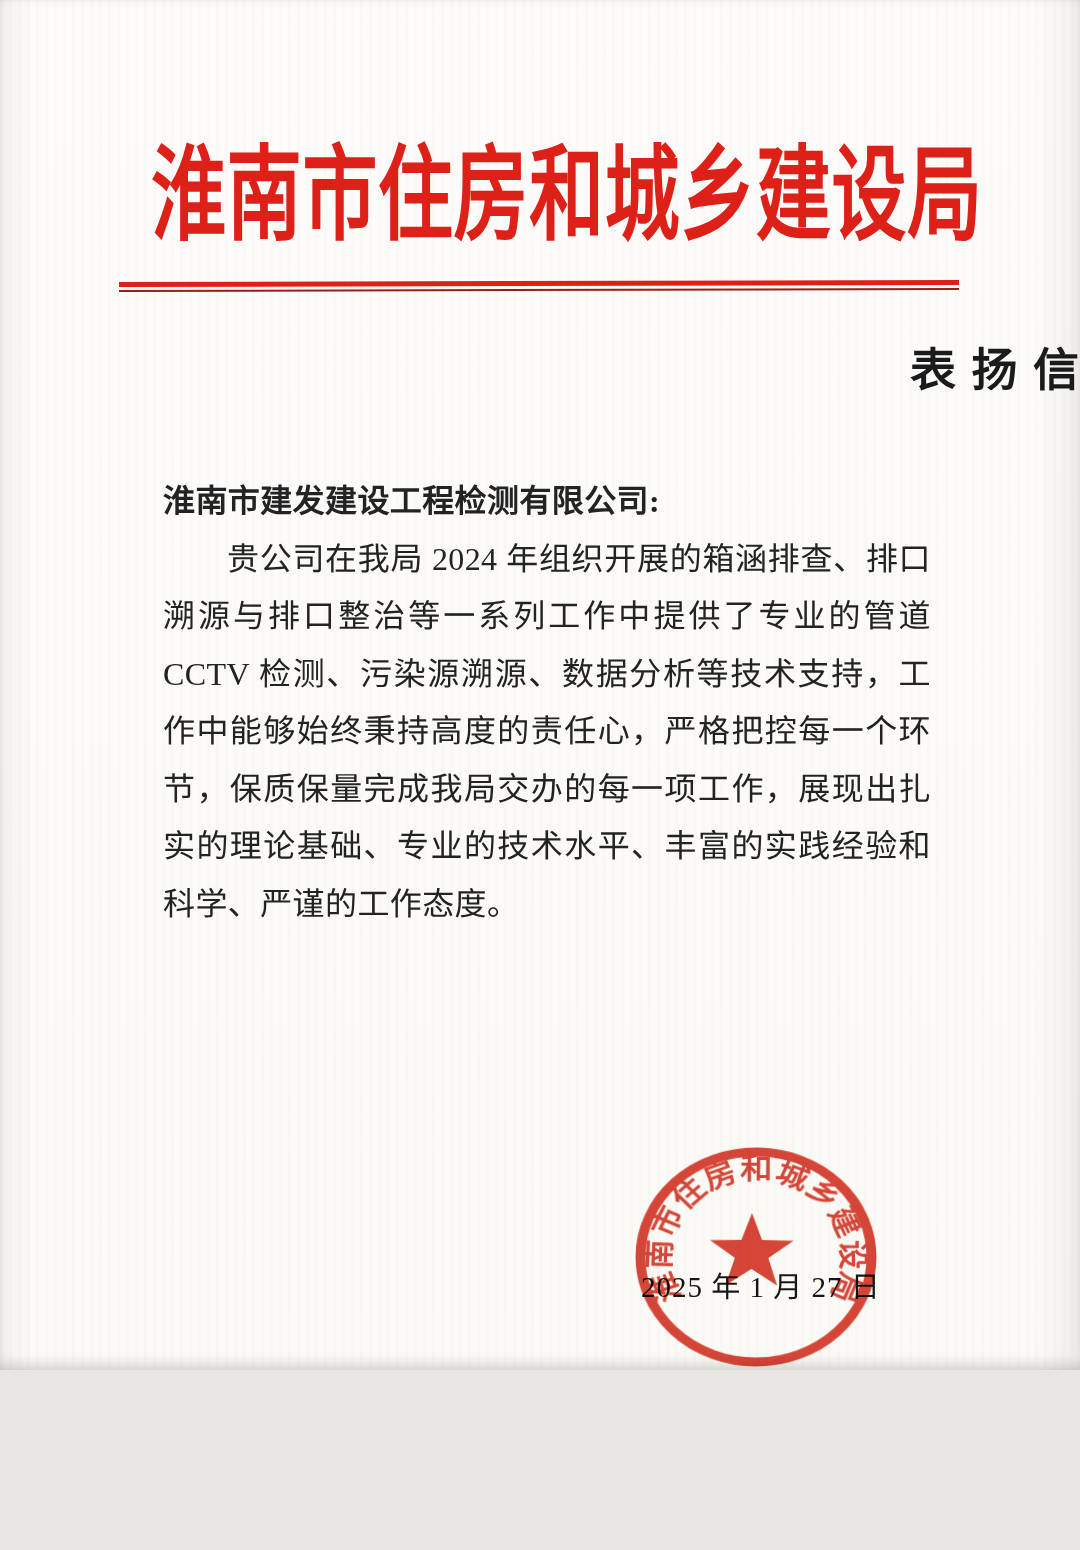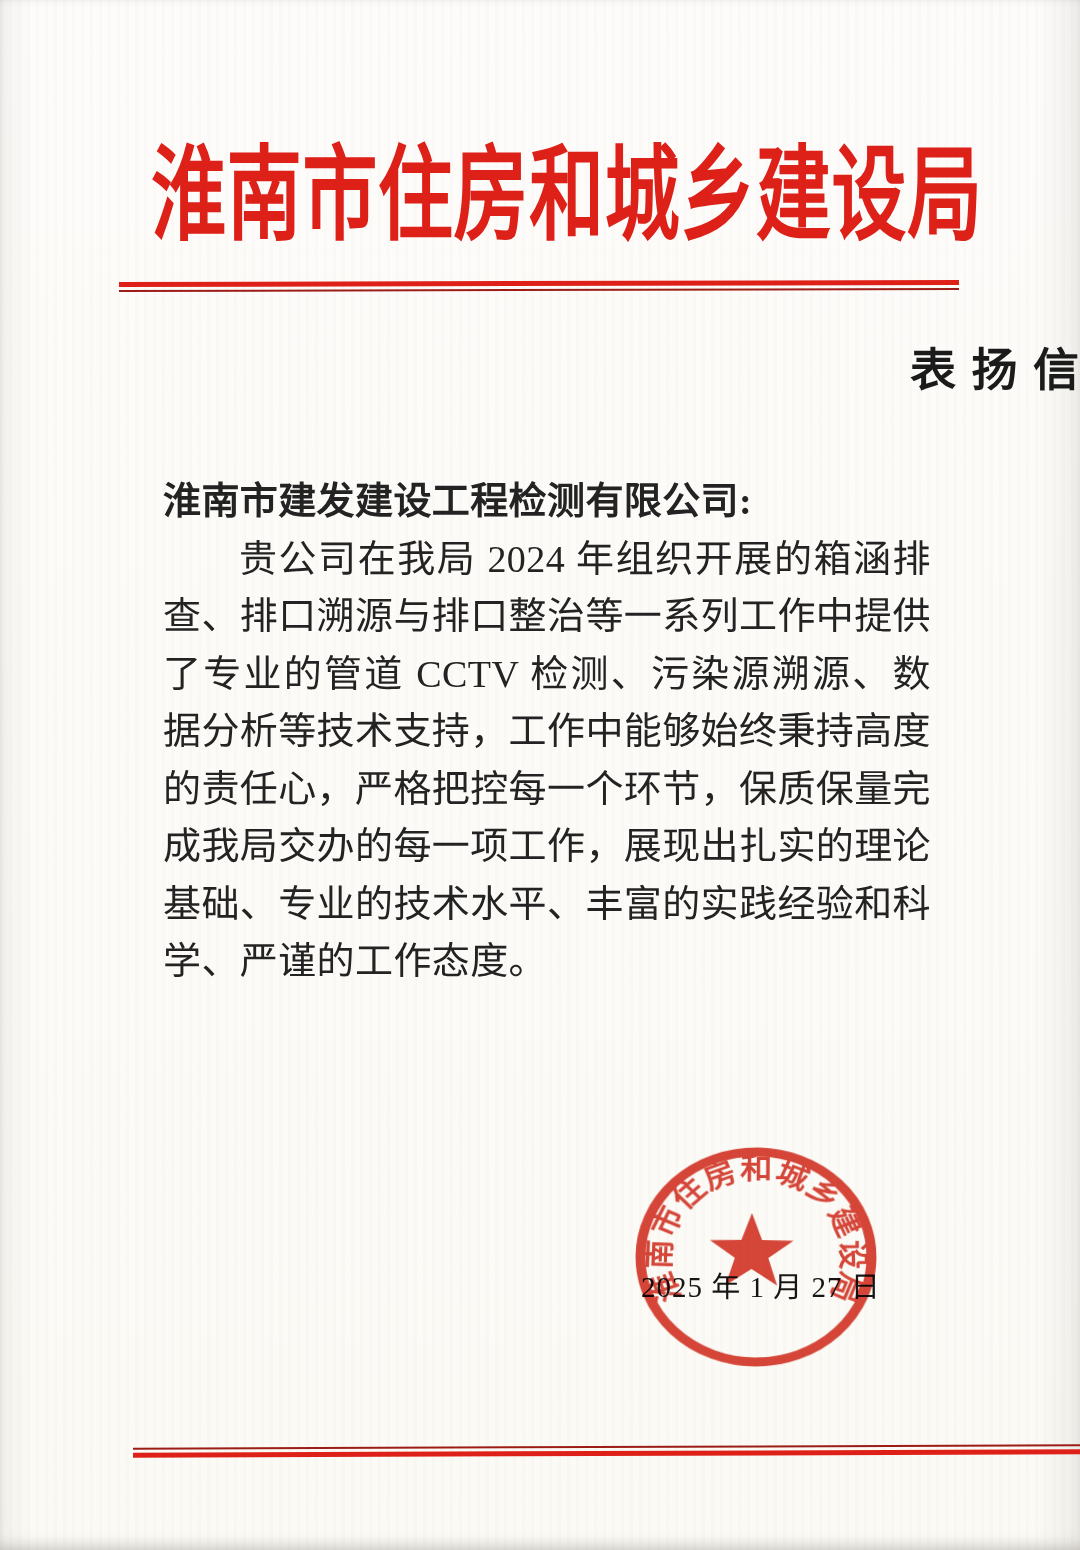--- a/index.html
+++ b/index.html
@@ -1,19 +1,19 @@
 <!DOCTYPE html>
 <html lang="zh-CN" style="--accent-red: #dd2018; --dark-red: #9c1d15; --seal-red: #d6392b; --ink: #232323;"><head>
 <meta charset="utf-8">
 <style>
   html, body { margin: 0; padding: 0; background: #e8e6e2; }
   .page {
     position: relative;
     width: 1080px;
-    height: 1550px;
+    height: 1370px;
     margin: 0 auto;
     overflow: hidden;
     font-family: "Liberation Serif", serif;
     color: var(--ink, #222);
     background:
       linear-gradient(90deg, rgba(70,65,60,.05), rgba(0,0,0,0) 3%, rgba(0,0,0,0) 96%, rgba(70,65,60,.07)),
       repeating-linear-gradient(90deg, rgba(120,120,128,.025) 0 3px, rgba(0,0,0,0) 3px 9px),
       linear-gradient(#fdfcfa, #fbfaf5);
     box-shadow:
       inset 0 -10px 16px -8px rgba(90,82,72,.35),
@@ -56,21 +56,21 @@
     font-weight: 700;
     letter-spacing: 2px;
     color: #1b1b1b;
   }
 
   
   .letter-body {
     position: absolute;
     top: 473px; left: 163px;
     width: 768px;
-    font-size: 38px;
+    font-size: 32px;
     line-height: 57.5px;
     letter-spacing: 0.4px;
     text-align: justify;
     color: #232323;
   }
   .letter-body p { margin: 0; }
   .salutation { font-weight: 700; }
   .para { text-indent: 2em; font-family: Liberation Serif, serif; }
 
   

